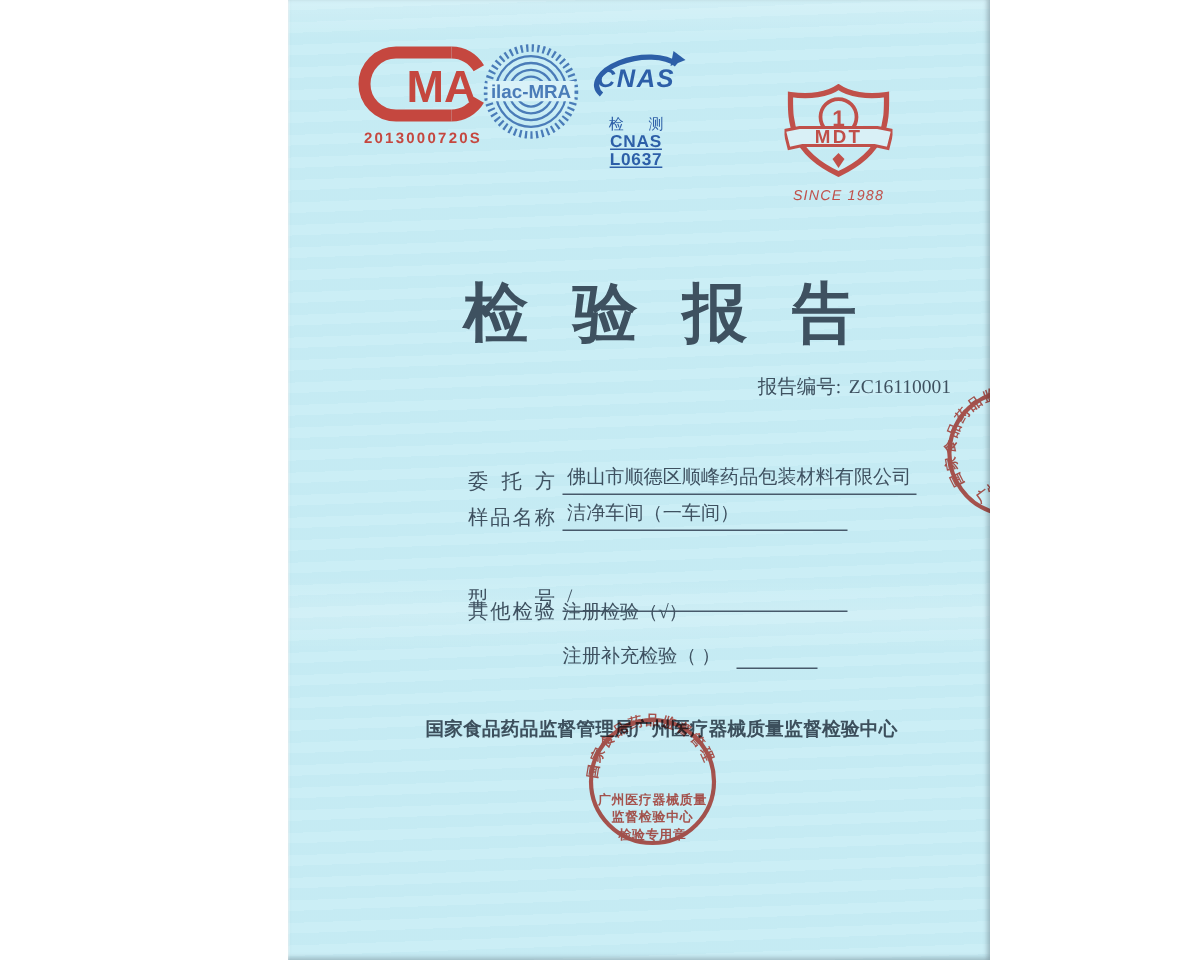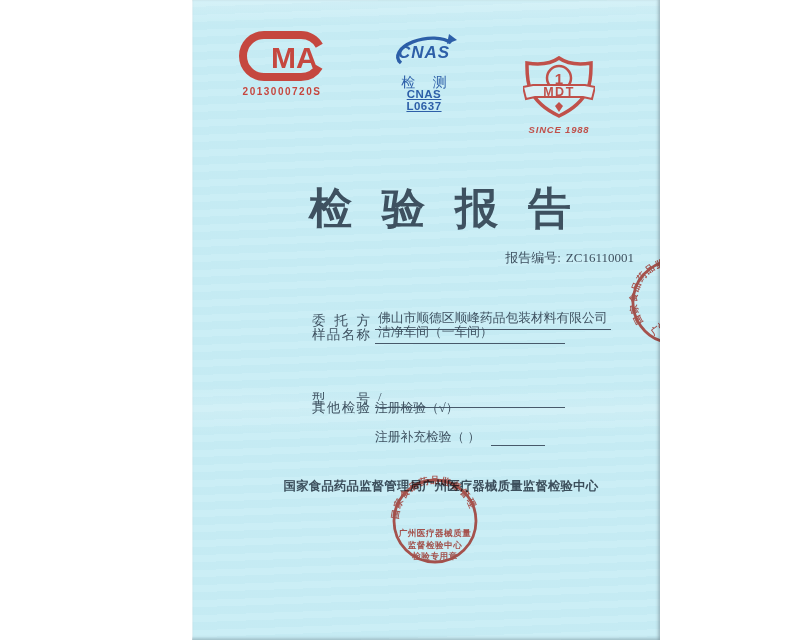--- a/index.html
+++ b/index.html
@@ -19,40 +19,40 @@
     box-shadow: inset -3px 0 3px -1px rgba(110,130,140,0.45), inset 0 -3px 3px -1px rgba(110,130,140,0.35), inset 1px 0 0 rgba(255,255,255,0.5);
     overflow:hidden;
     margin-left:22px;
   }
   
   .mark{position:absolute;}
   .cma{left:44px;top:30px;width:92px;text-align:center;}
   .cma-num{margin-top:0px;font-family:"Liberation Sans",sans-serif;font-size:10px;font-weight:bold;color:#c5473f;letter-spacing:1.5px;}
   .ilac{left:130px;top:29px;width:66px;}
   .cnas{left:196px;top:30px;width:72px;text-align:center;}
-  .cnas-caption{font-size:14px;color:#2d5fa8;letter-spacing:7px;padding-left:7px;line-height:10px;margin-top:0;}
+  .cnas-caption{font-size:10px;color:#2d5fa8;letter-spacing:7px;padding-left:7px;line-height:10px;margin-top:0;}
   .cnas-code{font-family:"Liberation Sans",sans-serif;font-size:11.5px;font-weight:bold;color:#2d5fa8;letter-spacing:0.5px;line-height:12px;text-decoration:underline;}
   .mdt{left:330px;top:56px;width:74px;text-align:center;}
-  .mdt-since{font-family:"Liberation Sans",sans-serif;font-size:9.5px;font-weight:bold;font-style:italic;color:#c0504a;letter-spacing:0.8px;margin-top:2px;}
+  .mdt-since{font-family:"Liberation Sans",sans-serif;font-size:9.5px;font-weight:normal;font-style:italic;color:#c0504a;letter-spacing:0.8px;margin-top:2px;}
   svg text{font-family:"Liberation Sans",sans-serif;}
   
   .title{
     position:absolute;top:180px;left:14px;width:100%;
     text-align:center;font-size:43px;font-weight:bold;color:#3e5160;
     letter-spacing:30px;padding-left:30px;box-sizing:border-box;
     margin:0;
   }
   .report-no{
     position:absolute;top:249px;left:0;width:442px;text-align:right;
     font-size:13px;color:#3e5160;
   }
   .report-no .lbl{margin-right:5px;}
   
   .f-row{position:absolute;left:120px;display:flex;align-items:flex-end;gap:5px;white-space:nowrap;}
-  .r1{top:310px}.r2{top:324px}.r3{top:390px}.r4{top:399px}.r5{top:429px}.r6{top:457px}
+  .r1{top:310px}.r2{top:334px}.r3{top:390px}.r4{top:399px}.r5{top:429px}.r6{top:457px}
   .f-label{
     display:inline-block;width:58px;font-size:13.5px;color:#3e5160;
     text-align:justify;text-align-last:justify;font-family:Liberation Mono, monospace;
   }
   .f-value{font-size:12.75px;color:#3e5160;}
   .u{display:inline-block;border-bottom:1.3px solid #47596a;padding:0 3px 2px 3px;}
   .w1{min-width:216px}.w2{min-width:184px}
   .tail{display:inline-block;border-bottom:1.3px solid #47596a;height:14px;margin-left:6px;}
   .t1{width:54px}.t2{width:82px}
   
@@ -74,20 +74,32 @@
 
   <div class="mark cma">
     <svg width="90" height="52" viewBox="0 0 90 52">
       <path d="M 64,5 L 27,5 A 21 21 0 0 0 27,47 L 64,47" fill="none" stroke="#c5473f" stroke-width="8"></path>
       <path d="M 64,5 A 21 21 0 0 1 64,47" fill="none" stroke="#c5473f" stroke-width="8" stroke-dasharray="22 22 22"></path>
       <text x="34" y="38" font-size="30" font-weight="bold" fill="#c5473f">MA</text>
     </svg>
     <div class="cma-num">2013000720S</div>
   </div>
 
+  <div class="mark ilac">
+    <svg width="64" height="64" viewBox="0 0 64 64">
+      <circle cx="32" cy="32" r="29" fill="none" stroke="#4a7cb8" stroke-width="5" stroke-dasharray="1.5 2.2"></circle>
+      <circle cx="32" cy="32" r="23.5" fill="none" stroke="#4a7cb8" stroke-width="1.5"></circle>
+      <circle cx="32" cy="32" r="19" fill="none" stroke="#4a7cb8" stroke-width="1.5"></circle>
+      <circle cx="32" cy="32" r="14.5" fill="none" stroke="#4a7cb8" stroke-width="1.5"></circle>
+      <circle cx="32" cy="32" r="10" fill="none" stroke="#4a7cb8" stroke-width="1.5"></circle>
+      <circle cx="32" cy="32" r="5.5" fill="none" stroke="#4a7cb8" stroke-width="1.5"></circle>
+      <rect x="3" y="25" width="58" height="13.5" fill="#d9f2f8"></rect>
+      <text x="32" y="36" font-size="12.5" font-weight="bold" fill="#4a7cb8" text-anchor="middle">ilac-MRA</text>
+    </svg>
+  </div>
 
   <div class="mark cnas">
     <svg width="70" height="44" viewBox="0 0 70 44">
       <path d="M 12,33 A 28 14 -10 1 1 62,13" fill="none" stroke="#2d5fa8" stroke-width="3.4"></path>
       <polygon points="60,4 68,10 58,14" fill="#2d5fa8"></polygon>
       <text x="35" y="28" font-size="17" font-weight="bold" font-style="italic" fill="#2d5fa8" text-anchor="middle" letter-spacing="1">CNAS</text>
     </svg>
     <div class="cnas-caption">检 测</div>
     <div class="cnas-code">CNAS L0637</div>
   </div>

